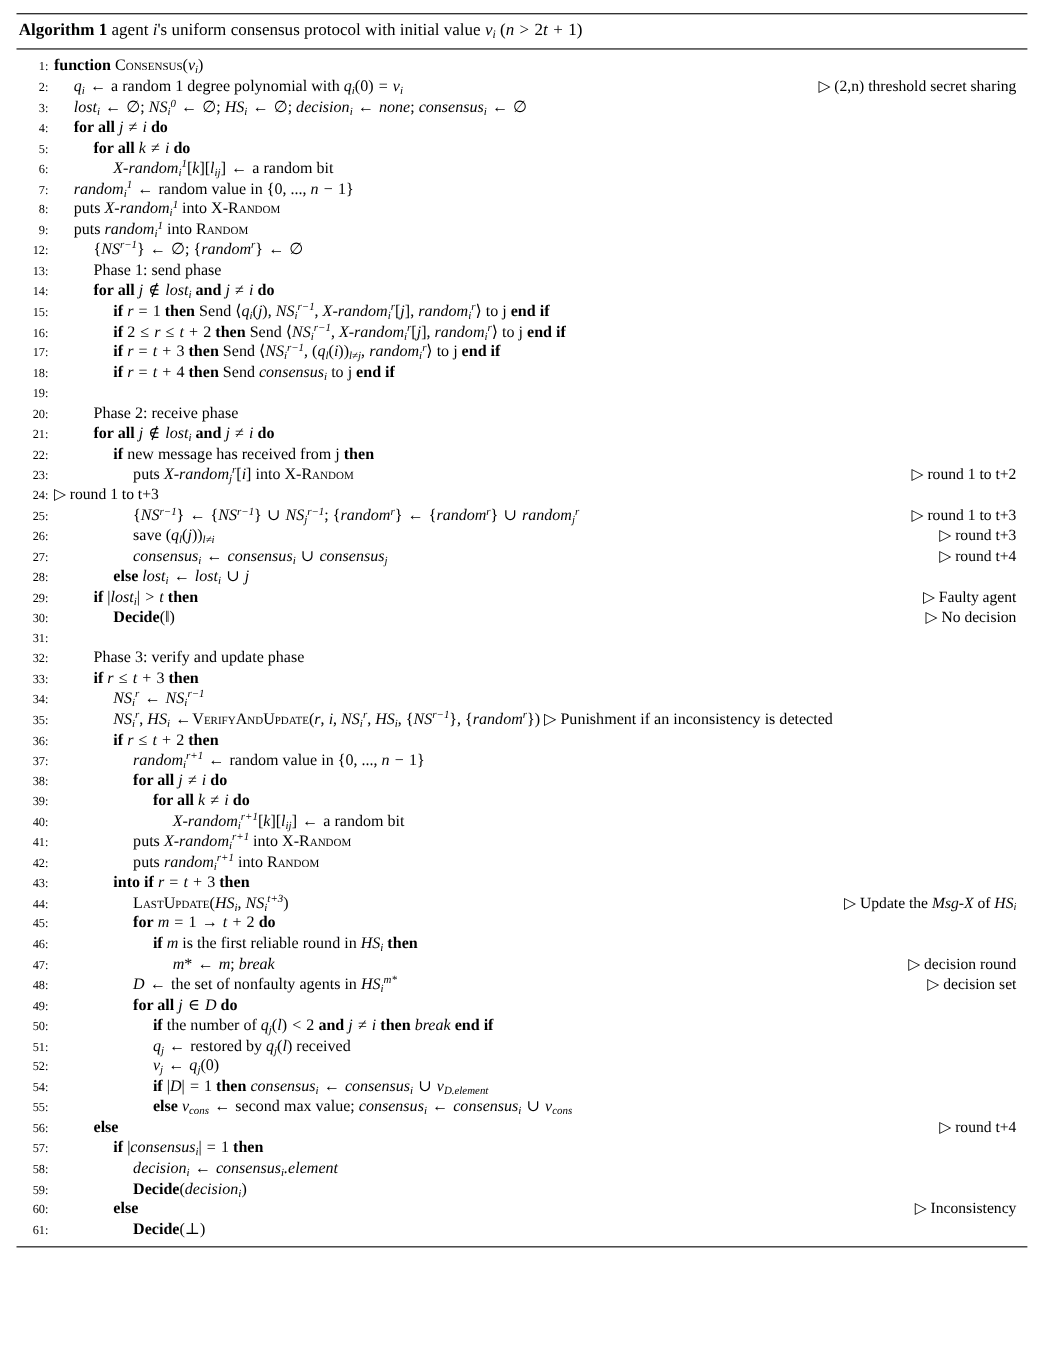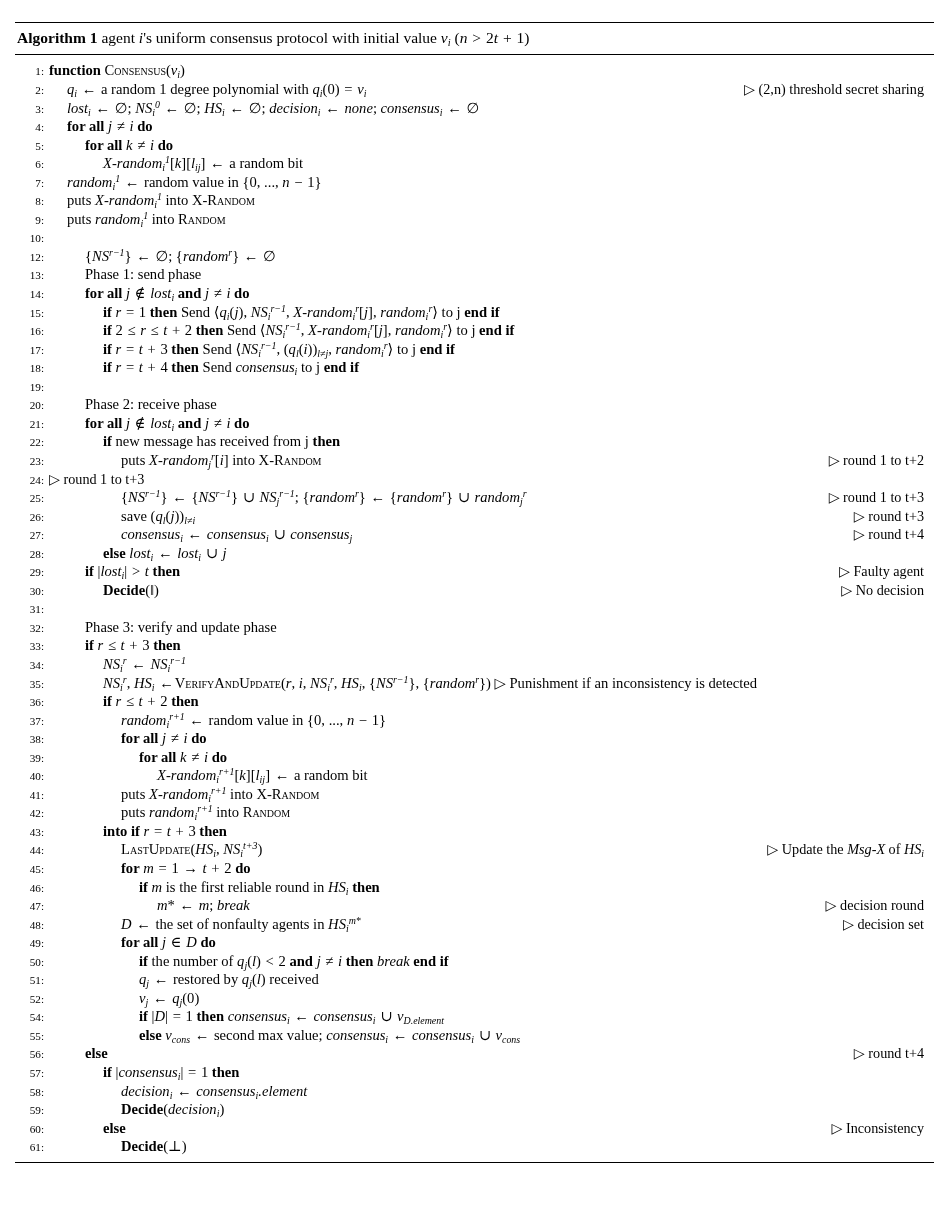--- a/index.html
+++ b/index.html
@@ -10,21 +10,21 @@
   body {
     width: 949px;
     min-height: 1229px;
     font-family: "Liberation Serif", "DejaVu Serif", serif;
     color: #000000;
     -webkit-font-smoothing: antialiased;
   }
 
   .algorithm {
     width: 919px;
-    margin: 12px auto;
+    margin: 2px auto;
     padding: 10px 0 0 0;
     box-sizing: border-box;
   }
 
   
   .rule-thick {
     border: 0;
     border-top: 1.6px solid #000;
     margin: 0;
     height: 0;
@@ -163,25 +163,20 @@
       <span class="code i1">puts <span class="it">X-random<sub>i</sub><sup>1</sup></span> into X-<span class="sc">Random</span></span>
       <span class="cmt"></span>
     </div>
 
     <div class="ln">
       <span class="num">9:</span>
       <span class="code i1">puts <span class="it">random<sub>i</sub><sup>1</sup></span> into <span class="sc">Random</span></span>
       <span class="cmt"></span>
     </div>
 
-    <div class="ln">
-      <span class="num">10:</span>
-      <span class="code i1">&nbsp;</span>
-      <span class="cmt"></span>
-    </div>
 
 
     <div class="ln">
       <span class="num">12:</span>
       <span class="code i2">{<span class="it">NS<sup>r−1</sup></span>} <span class="op">←</span> ∅; {<span class="it">random<sup>r</sup></span>} <span class="op">←</span> ∅</span>
       <span class="cmt"></span>
     </div>
 
     <div class="ln">
       <span class="num">13:</span>

